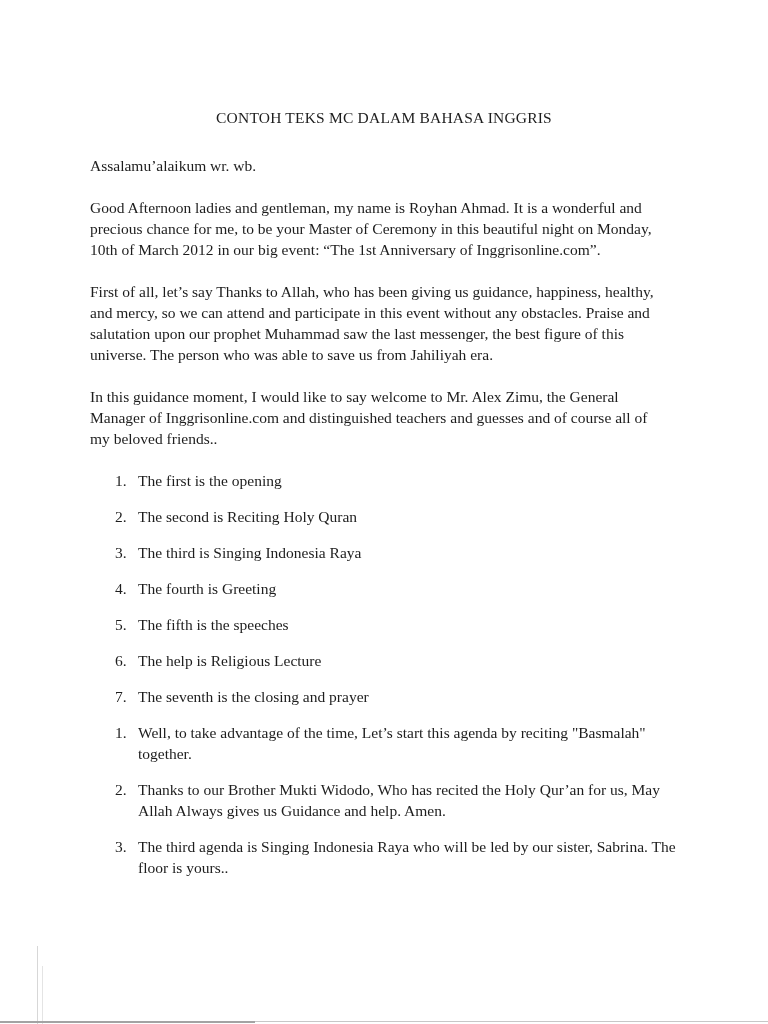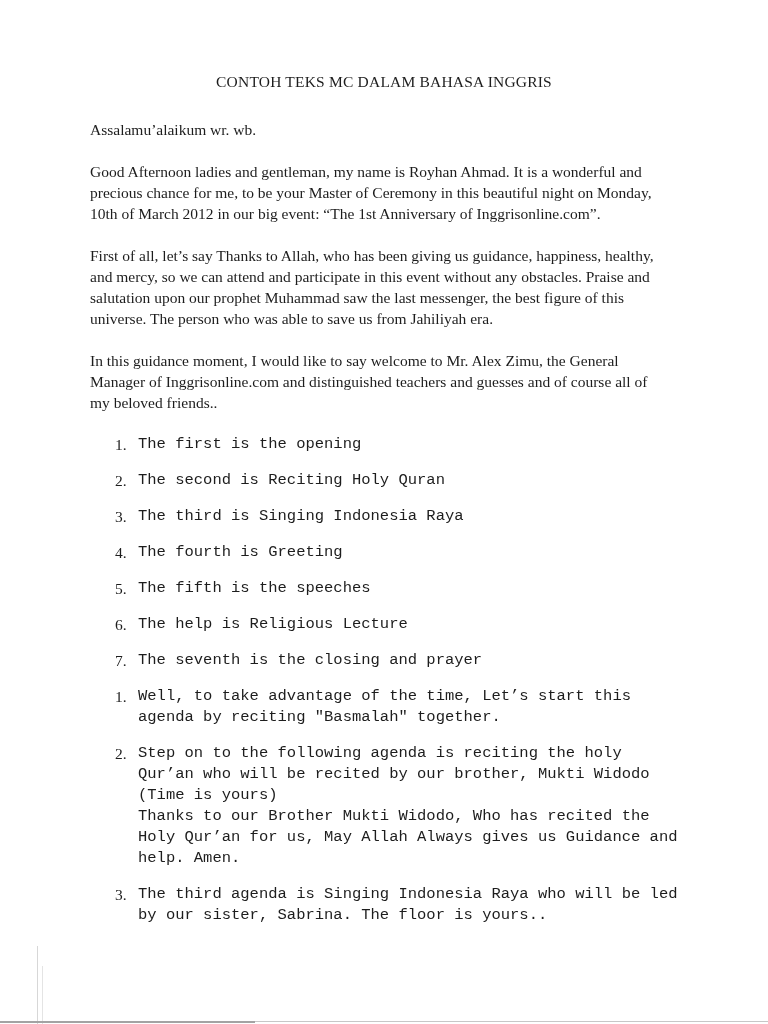--- a/index.html
+++ b/index.html
@@ -9,21 +9,21 @@
     height: 1024px;
     background: #ffffff;
     position: relative;
     overflow: hidden;
     font-family: "Liberation Serif", "DejaVu Serif", serif;
     color: #1d1d1d;
   }
   .doc {
     position: absolute;
     top: 0; left: 0; right: 0; bottom: 0;
-    padding: 71px 90px 0 90px;
+    padding: 107px 90px 0 90px;
     font-size: 15.5px;
     line-height: 21px;
   }
   .title {
     margin: 0 0 27px 0;
     font-size: 15.5px;
     font-weight: 400;
     text-align: center;
     letter-spacing: 0.2px;
   }
@@ -40,21 +40,20 @@
   .li {
     display: flex;
     margin: 0 0 15px 0;
   }
   .li .num {
     flex: 0 0 23px;
     width: 23px;
   }
   .li .txt {
     flex: 1;
-    font-family: Liberation Mono, monospace;
   }
   .li .txt .line {  }
   
   .artifact { position: absolute; }
   .artifact-vline1 { left: 37px; bottom: 0; width: 1px; height: 78px; background: #d7d7d7; }
   .artifact-vline2 { left: 42px; bottom: 0; width: 1px; height: 58px; background: #e4e4e4; }
   .artifact-hline  { left: 0; bottom: 2px; width: 100%; height: 1px; background: #c7c7c7; }
   .artifact-hline-dark { left: 0; bottom: 1px; width: 255px; height: 2px; background: #a3a3a3; }
 </style>
 </head>
@@ -117,21 +116,20 @@
     <div class="li">
       <span class="num">1.</span>
       <span class="txt">
         <span class="line">Well, to take advantage of the time, Let’s start this agenda by reciting "Basmalah" together.</span>
       </span>
     </div>
 
     <div class="li">
       <span class="num">2.</span>
       <span class="txt">
-        <div class="line">Step on to the following agenda is reciting the holy Qur’an who will be recited by our brother, Mukti Widodo (Time is yours)</div>
         <div class="line">Thanks to our Brother Mukti Widodo, Who has recited the Holy Qur’an for us, May Allah Always gives us Guidance and help. Amen.</div>
       </span>
     </div>
 
     <div class="li">
       <span class="num">3.</span>
       <span class="txt">
         <span class="line">The third agenda is Singing Indonesia Raya who will be led by our sister, Sabrina. The floor is yours..</span>
       </span>
     </div>

